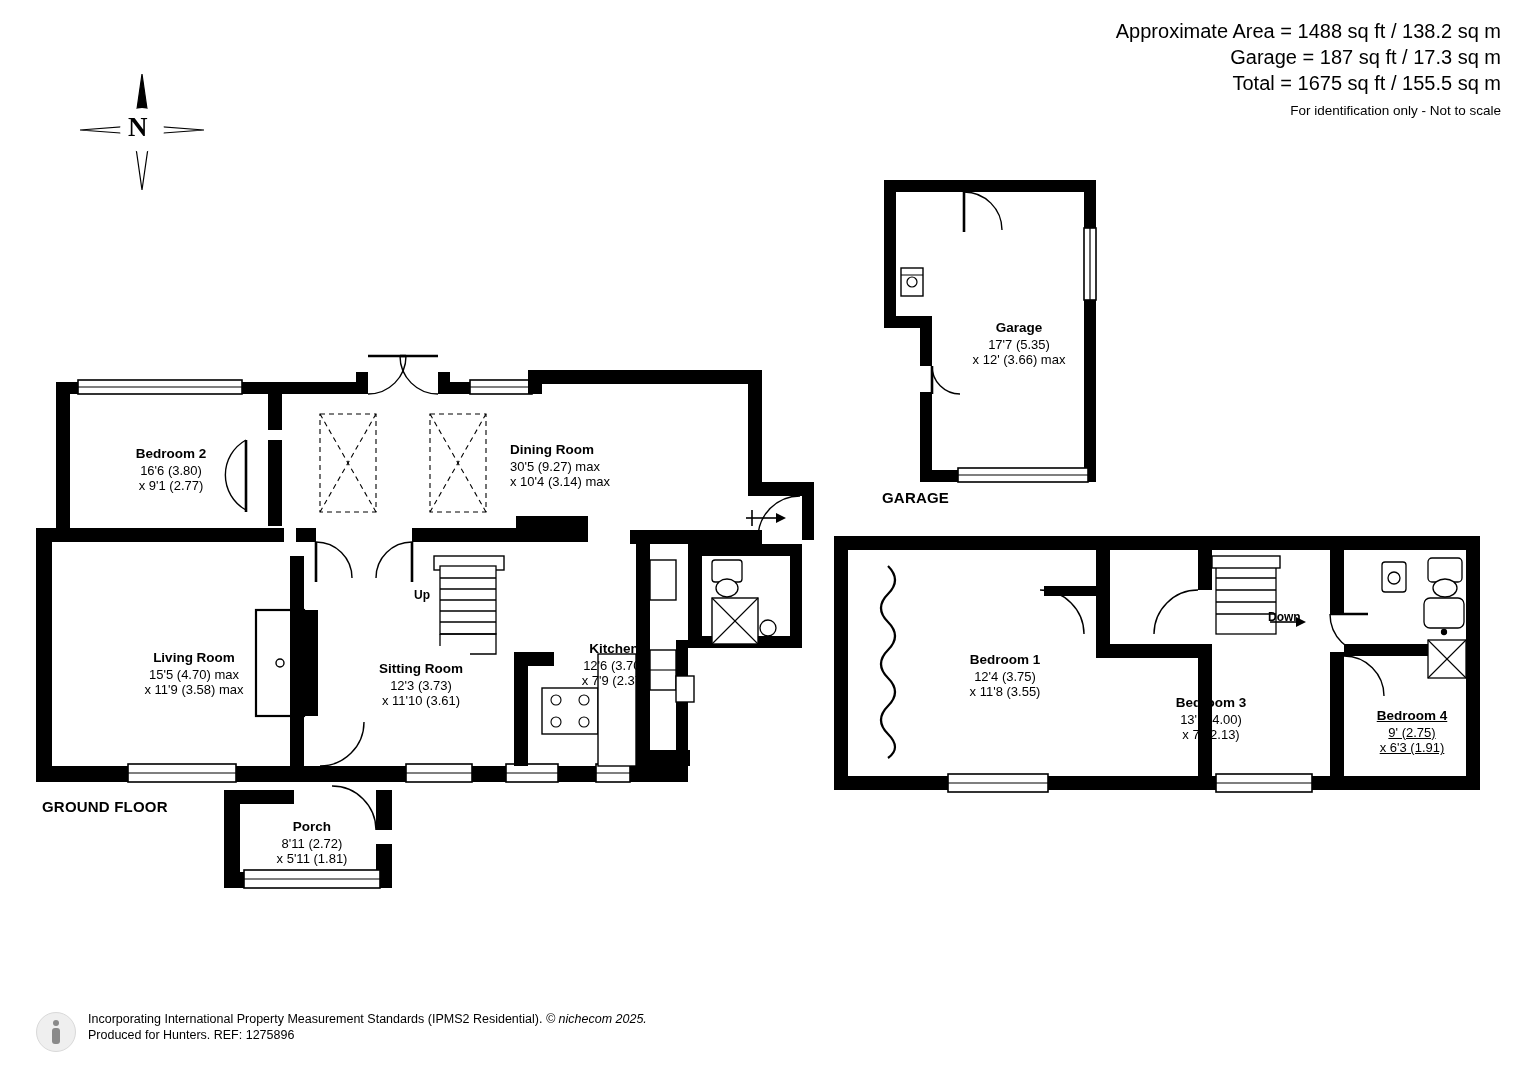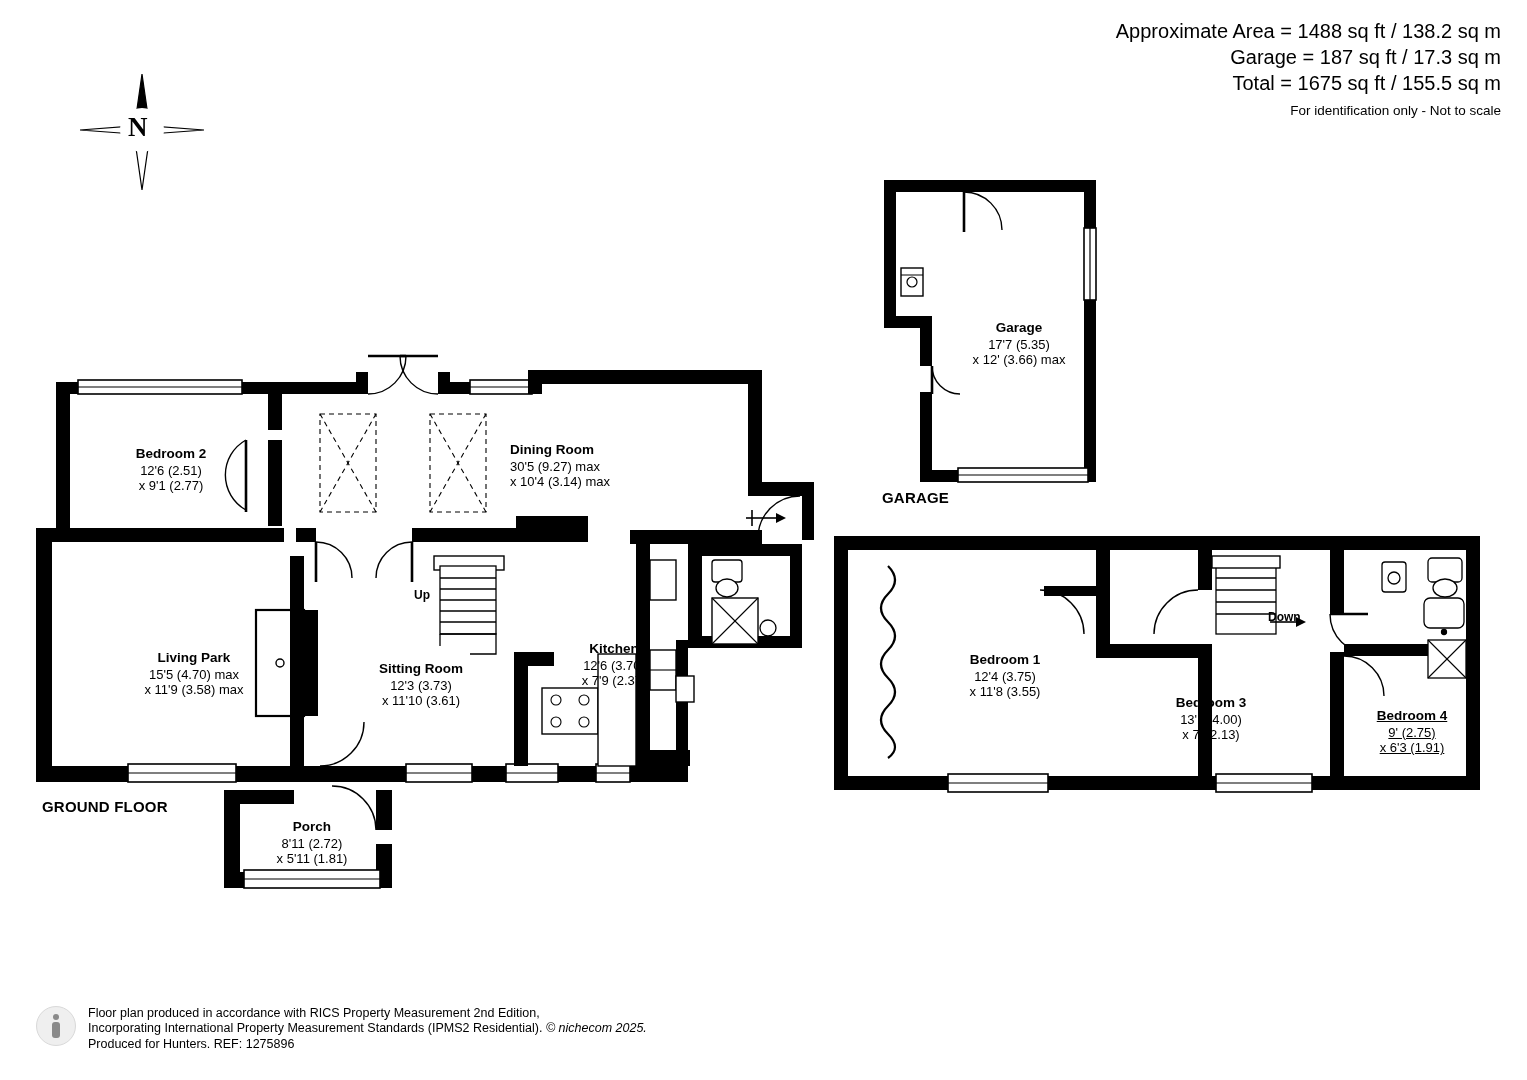--- a/index.html
+++ b/index.html
@@ -369,32 +369,32 @@
       <circle cx="1444" cy="632" r="2.5" fill="#000"></circle>
       <rect x="1428" y="640" width="38" height="38"></rect>
     </g>
     <line x1="1428" y1="640" x2="1466" y2="678" stroke="#000" stroke-width="1.1"></line>
     <line x1="1466" y1="640" x2="1428" y2="678" stroke="#000" stroke-width="1.1"></line>
   </g>
 </svg>
 
 <div class="room-label" style="left:88px; top:446px; width:166px;">
   <span class="nm">Bedroom 2</span>
-  <span>12'6 (2.51)</span><br>
+  <span>16'6 (3.80)</span><br>
   <span>x 9'1 (2.77)</span>
 </div>
 
 <div class="room-label" style="left:478px; top:442px; text-align:left;margin-left:32px;">
   <span class="nm">Dining Room</span>
   <span>30'5 (9.27) max</span><br>
   <span>x 10'4 (3.14) max</span>
 </div>
 
 <div class="room-label" style="left:96px; top:650px; width:196px;">
-  <span class="nm">Living Park</span>
+  <span class="nm">Living Room</span>
   <span>15'5 (4.70) max</span><br>
   <span>x 11'9 (3.58) max</span>
 </div>
 
 <div class="room-label" style="left:338px; top:661px; width:166px;">
   <span class="nm">Sitting Room</span>
   <span>12'3 (3.73)</span><br>
   <span>x 11'10 (3.61)</span>
 </div>
 
@@ -436,20 +436,19 @@
 
 <div class="small-note" style="left:414px; top:588px;">Up</div>
 <div class="small-note" style="left:1268px; top:610px;">Down</div>
 
 <div class="floor-label" style="left:42px; top:798px;">GROUND FLOOR</div>
 <div class="floor-label" style="left:882px; top:489px;">GARAGE</div>
 
 <div id="footer">
   <div id="footer-icon"></div>
   <div id="footer-text">
-    <div>Floor plan produced in accordance with RICS Property Measurement 2nd Edition,</div>
     <div>
       <span>Incorporating International Property Measurement Standards (IPMS2 Residential).</span>
       <span class="nichecom">© nichecom 2025.</span>
     </div>
     <div>Produced for Hunters.   REF: 1275896</div>
   </div>
 </div>
 
 </body></html>

